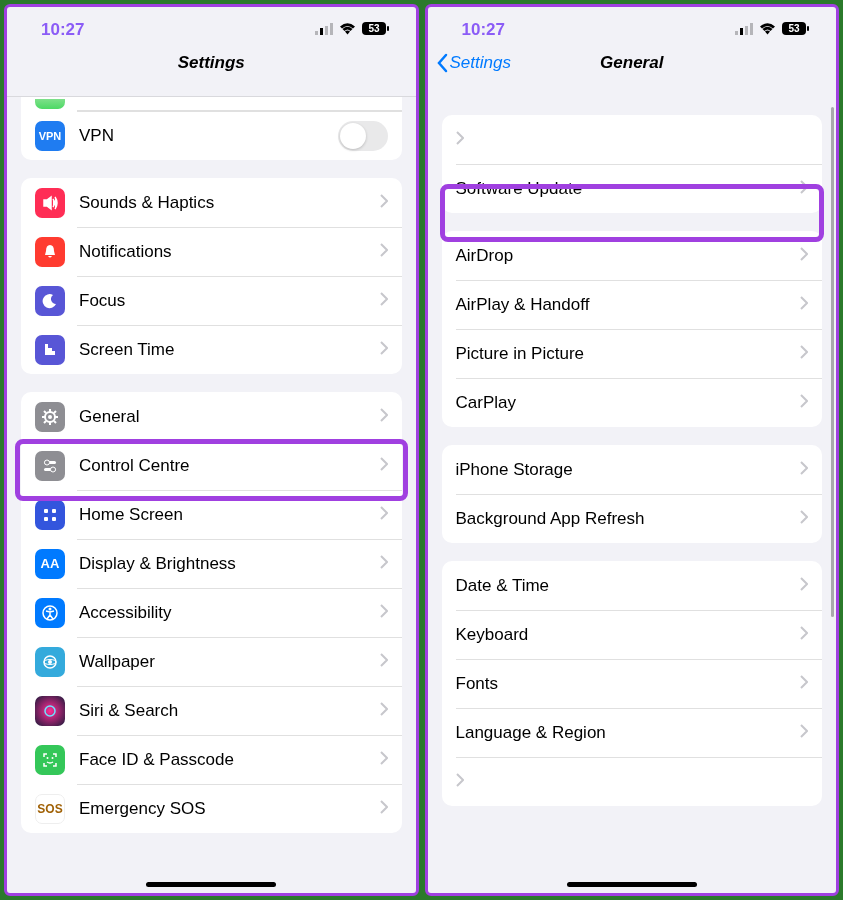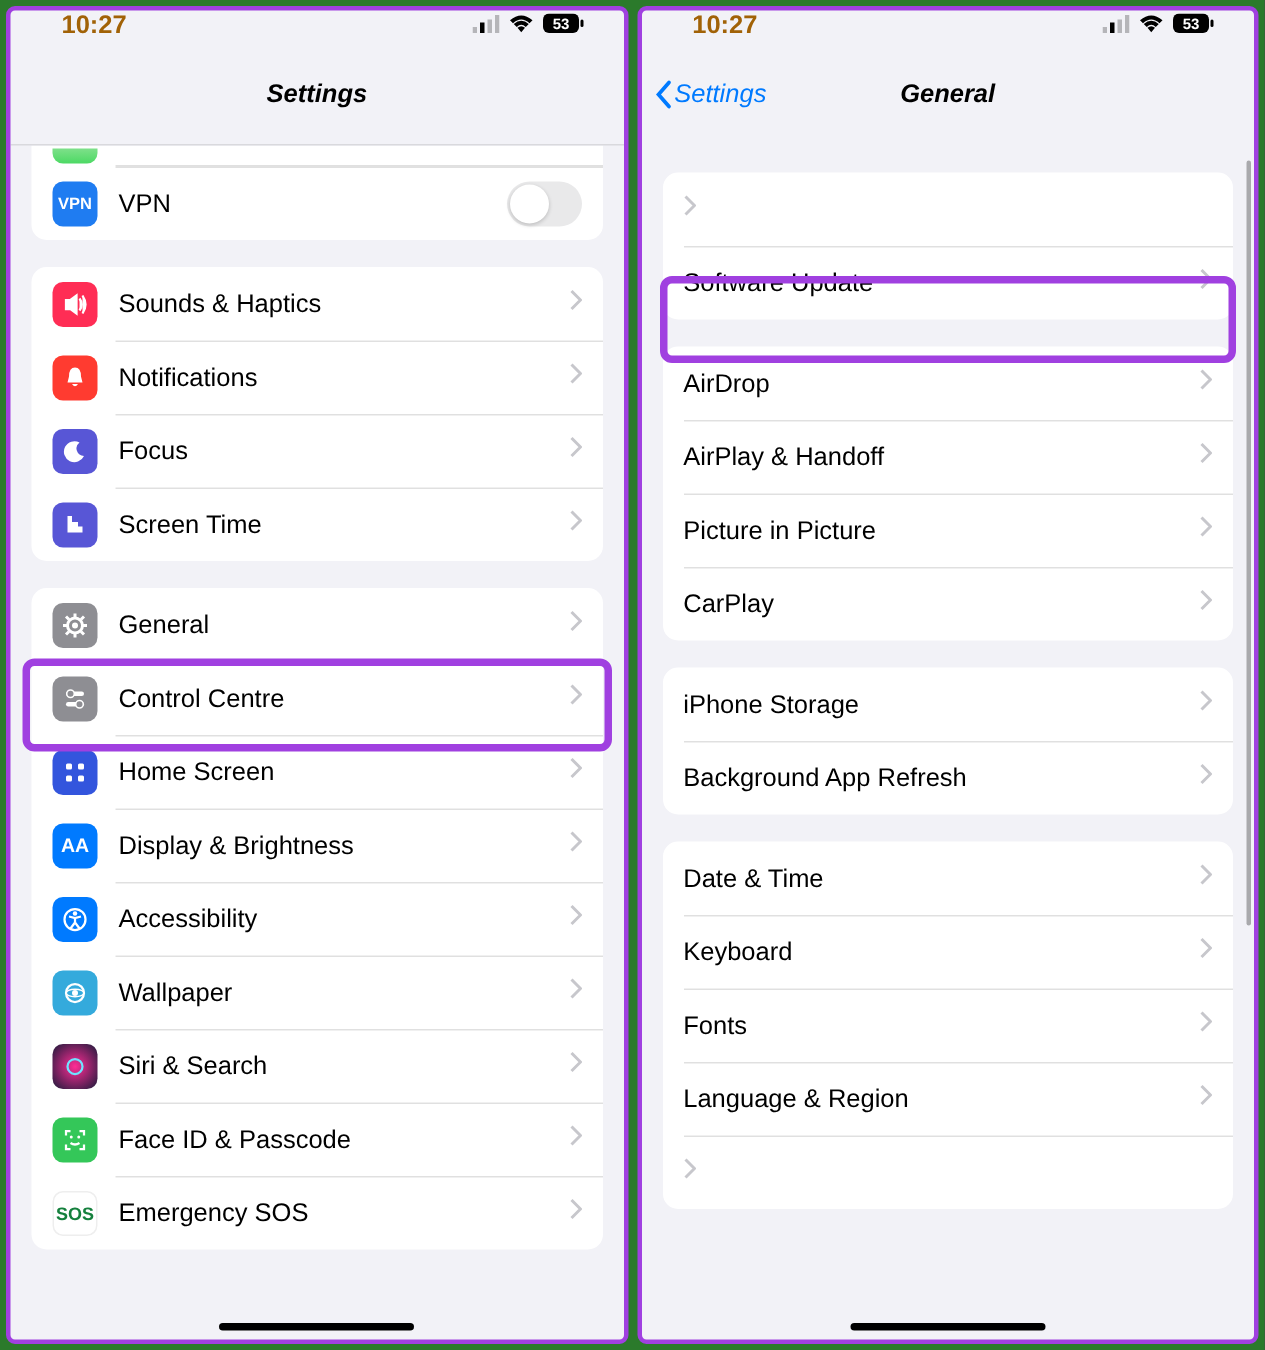--- a/index.html
+++ b/index.html
@@ -1,19 +1,19 @@
 <!DOCTYPE html>
 <html><head>
 <meta charset="utf-8">
 <style>
   * { box-sizing: border-box; margin: 0; padding: 0; font-family: -apple-system, BlinkMacSystemFont, "Segoe UI", Helvetica, Arial, sans-serif; }
   body { background: #4a4a4a; width: 843px; height: 900px; overflow: hidden; }
   .dual { display: flex; gap: 6px; padding: 4px; background: #2b7a2b; height: 900px; }
   .phone { flex: 1; background: #f2f2f7; border: 3px solid #a040e0; border-radius: 6px; position: relative; overflow: hidden; display: flex; flex-direction: column; }
-  .status-bar { height: 46px; display: flex; align-items: flex-start; justify-content: space-between; padding: 0 26px 0 34px; font-size: 17px; font-weight: 600; color: #a16207; }
+  .status-bar { height: 46px; display: flex; align-items: center; justify-content: space-between; padding: 0 26px 0 34px; font-size: 17px; font-weight: 600; color: #8b5cf6; }
   .status-right { display: flex; align-items: center; gap: 6px; }
   .nav-bar { height: 44px; display: flex; align-items: flex-start; justify-content: center; position: relative; border-bottom: 1px solid rgba(0,0,0,0.1); font-style: italic; }
   .nav-title { font-size: 17px; font-weight: 600; color: #000; }
   .nav-back { position: absolute; left: 8px; display: flex; align-items: center; color: #007aff; font-size: 17px; }
   .nav-back svg { margin-right: 2px; }
   .content { flex: 1; overflow-y: auto; padding-bottom: 20px; }
   .group { margin: 18px 14px 0 14px; background: #fff; border-radius: 10px; overflow: hidden; }
   .group.first { margin-top: 0; border-radius: 0 0 10px 10px; }
   .row { display: flex; align-items: center; height: 49px; padding: 0 14px; position: relative; }
   .row + .row::before { content: ""; position: absolute; top: 0; left: 56px; right: 0; height: 1px; background: rgba(0,0,0,0.12); }
@@ -215,21 +215,21 @@
                 <path d="M6 11 Q9 13 12 11" stroke="#fff" stroke-width="1.5" fill="none"></path>
               </svg>
             </div>
           <span class="row-label">Face ID &amp; Passcode</span>
           <span class="chevron"><svg width="8" height="14" viewBox="0 0 8 14">
                 <path d="M1 1 L7 7 L1 13" stroke="#c7c7cc" stroke-width="2" fill="none"></path>
               </svg></span>
         </div>
         <div class="row">
           <div class="icon-box" style="background:#fff;border:1px solid #eee">
-              <span style="color:#15803d;font-size:12px;font-weight:700">SOS</span>
+              <span style="color:#a16207;font-size:12px;font-weight:700">SOS</span>
             </div>
           <span class="row-label">Emergency SOS</span>
           <span class="chevron"><svg width="8" height="14" viewBox="0 0 8 14">
                 <path d="M1 1 L7 7 L1 13" stroke="#c7c7cc" stroke-width="2" fill="none"></path>
               </svg></span>
         </div>
       </div>
     </div>
     <div class="highlight" style="left:8px;right:8px;top:432px;height:62px"></div>
     <div class="home-ind"></div>

